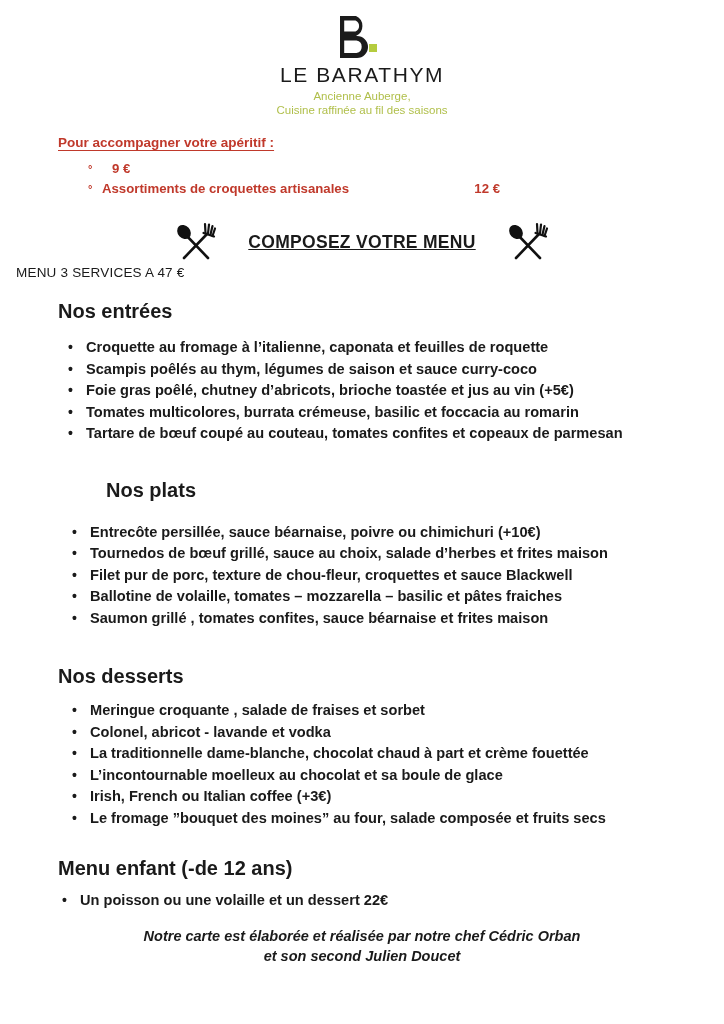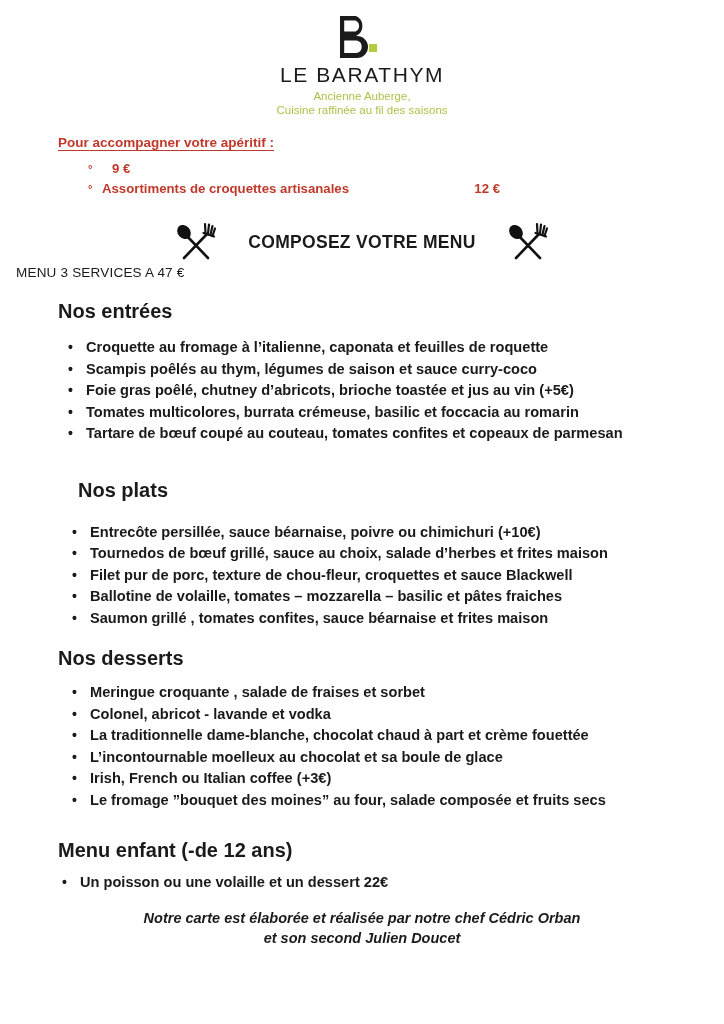--- a/index.html
+++ b/index.html
@@ -84,20 +84,21 @@
     padding-left: 10px;
   }
 
   
   .composez {
     margin-top: 22px;
     display: flex;
     align-items: center;
     justify-content: center;
     gap: 30px;
+    text-decoration: underline;
   }
   .cutlery { width: 44px; height: 42px; flex: 0 0 44px; }
   .composez-title {
     font-size: 17.5px;
     font-weight: bold;
     letter-spacing: 0.3px;
     white-space: nowrap;
   }
   .menu-price {
     text-align: left;
@@ -132,23 +133,23 @@
   }
   .dish-list li::before {
     content: "\2022";
     position: absolute;
     left: 0;
     top: 0;
     font-size: 14px;
   }
 
   .section.plats { margin-top: 34px; }
-  .section.plats .section-title { padding-left: 78px; }
+  .section.plats .section-title { padding-left: 78px; margin-left: 28px; }
   .section.plats .dish-list { margin-top: 20px; padding-left: 72px; }
-  .section.desserts { margin-top: 18px; }
+  .section.desserts { margin-top: 36px; }
   .section.desserts .dish-list { margin-top: 12px; padding-left: 72px; }
   .section.enfant { margin-top: 28px; }
   .section.enfant .dish-list { margin-top: 10px; padding-left: 62px; }
 
   
   .footer {
     margin-top: 14px;
     text-align: center;
     font-size: 14.5px;
     font-weight: bold;

